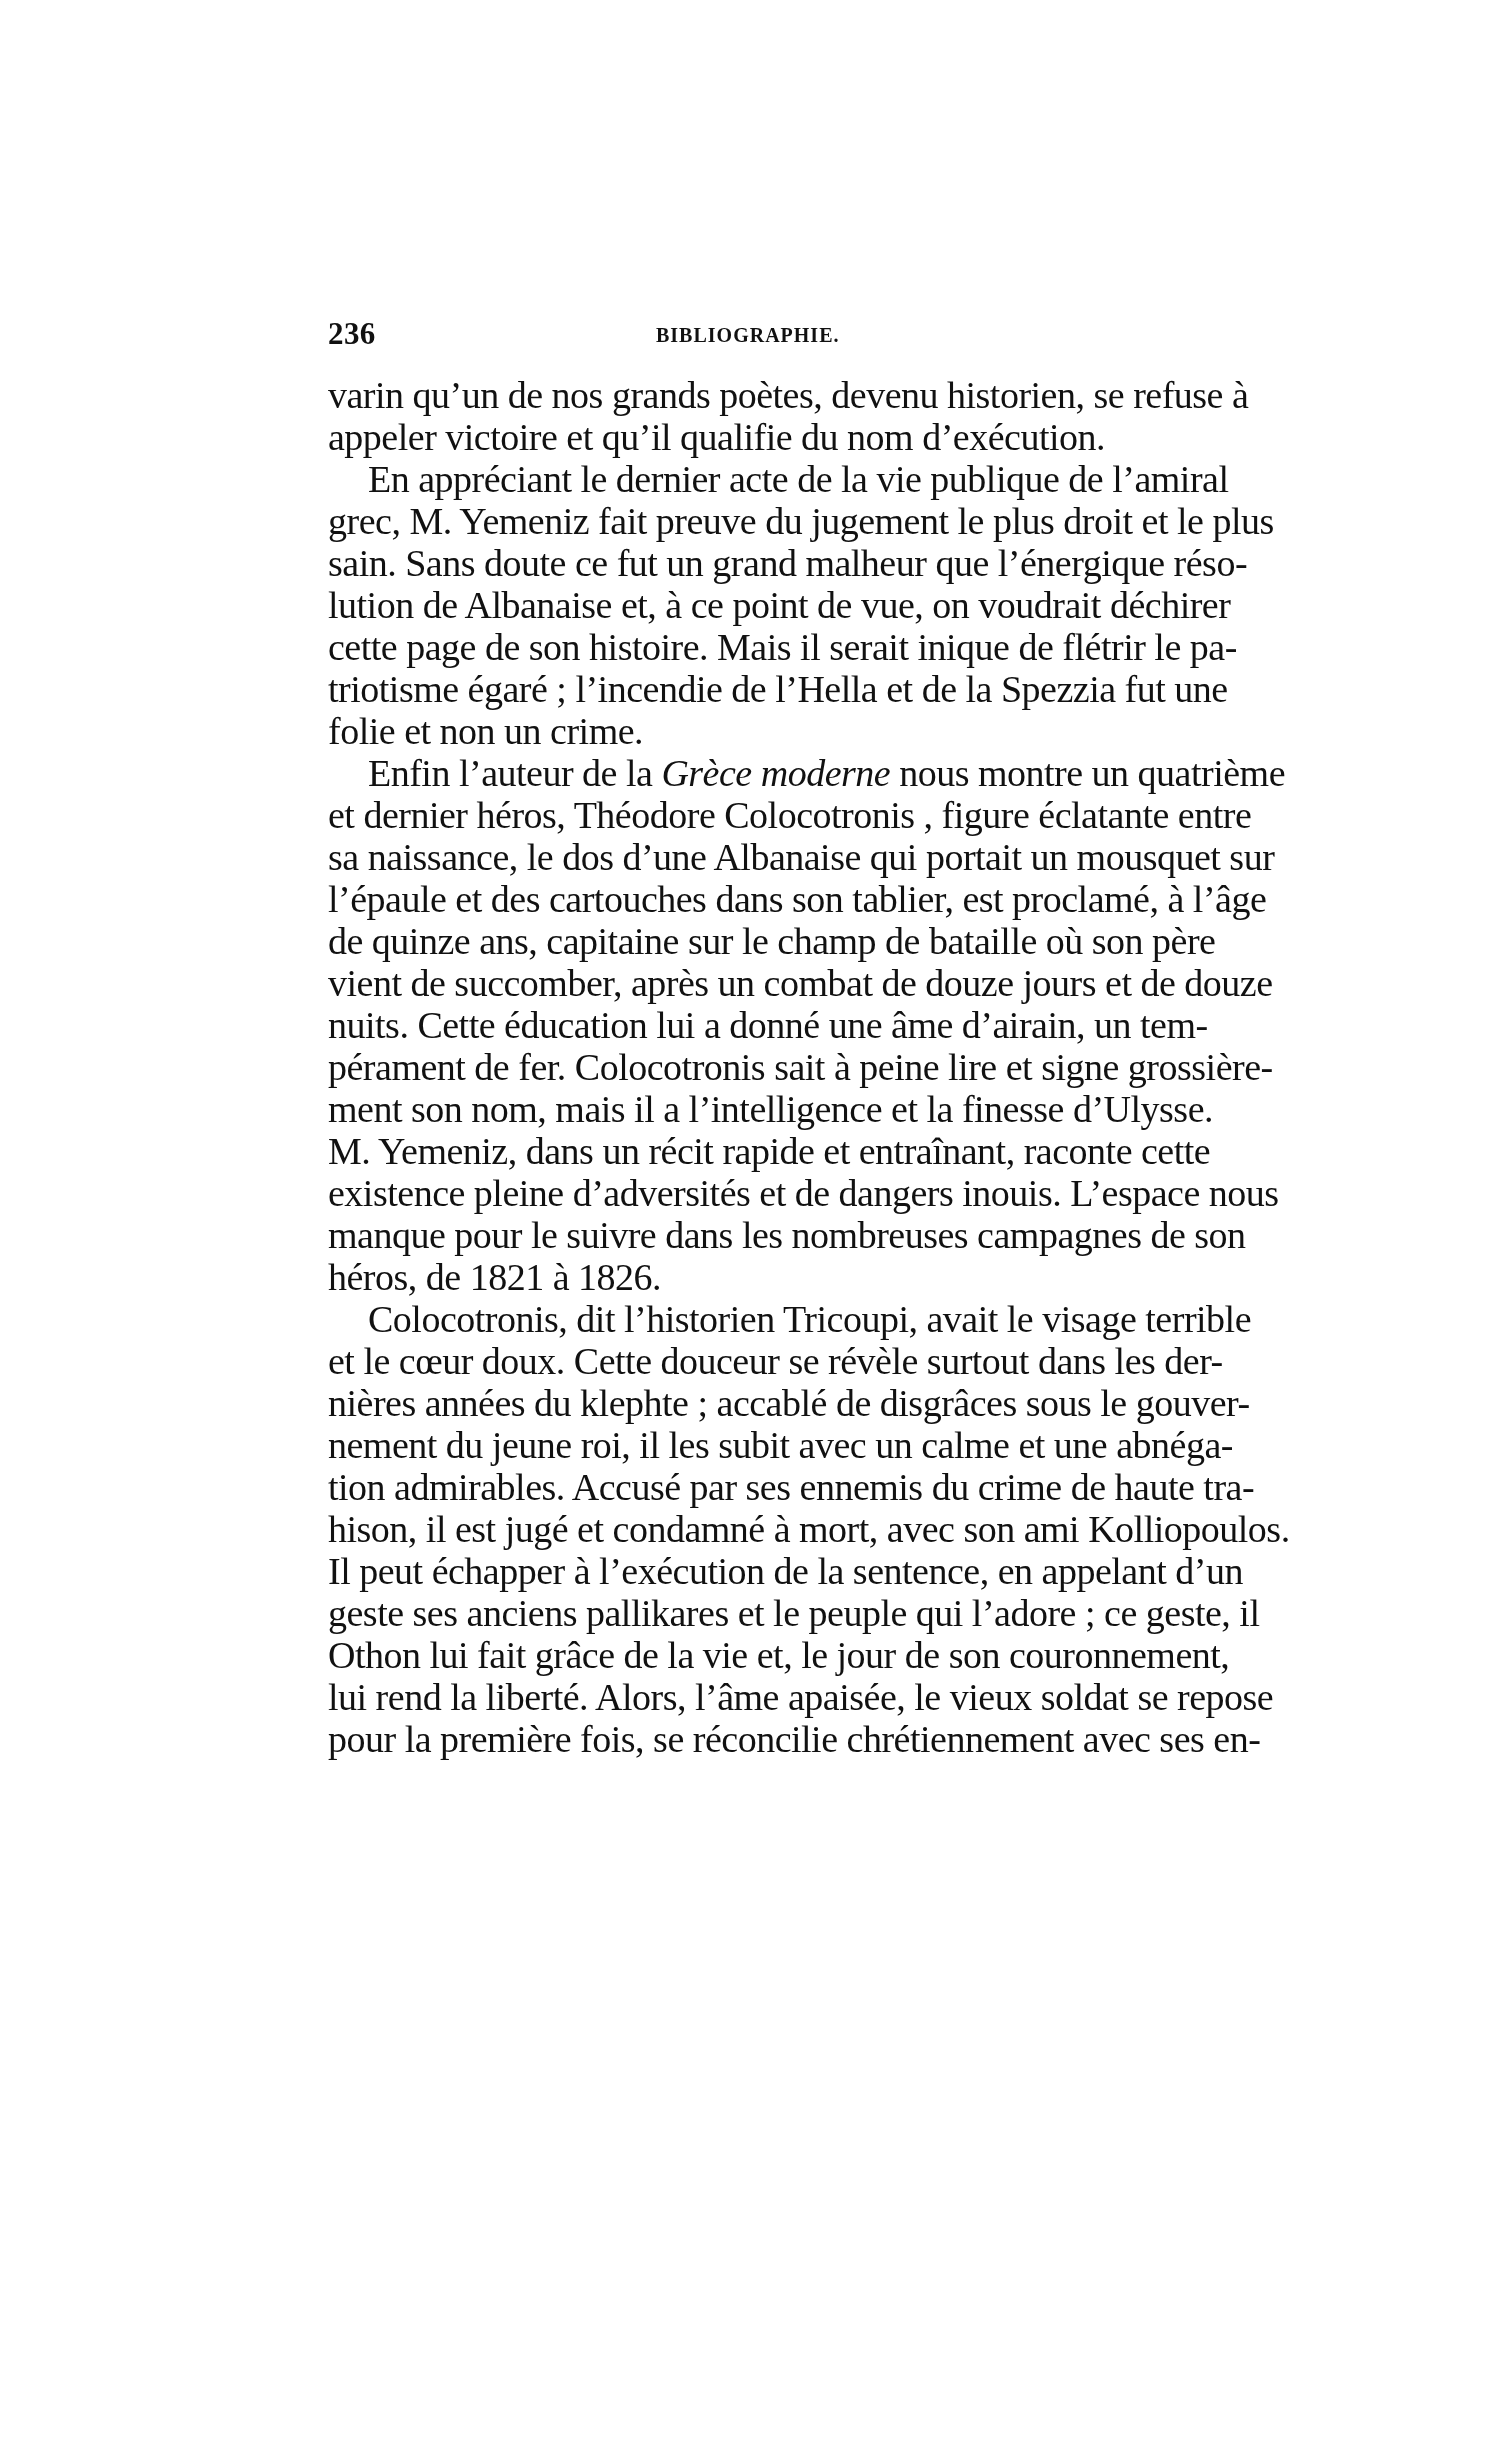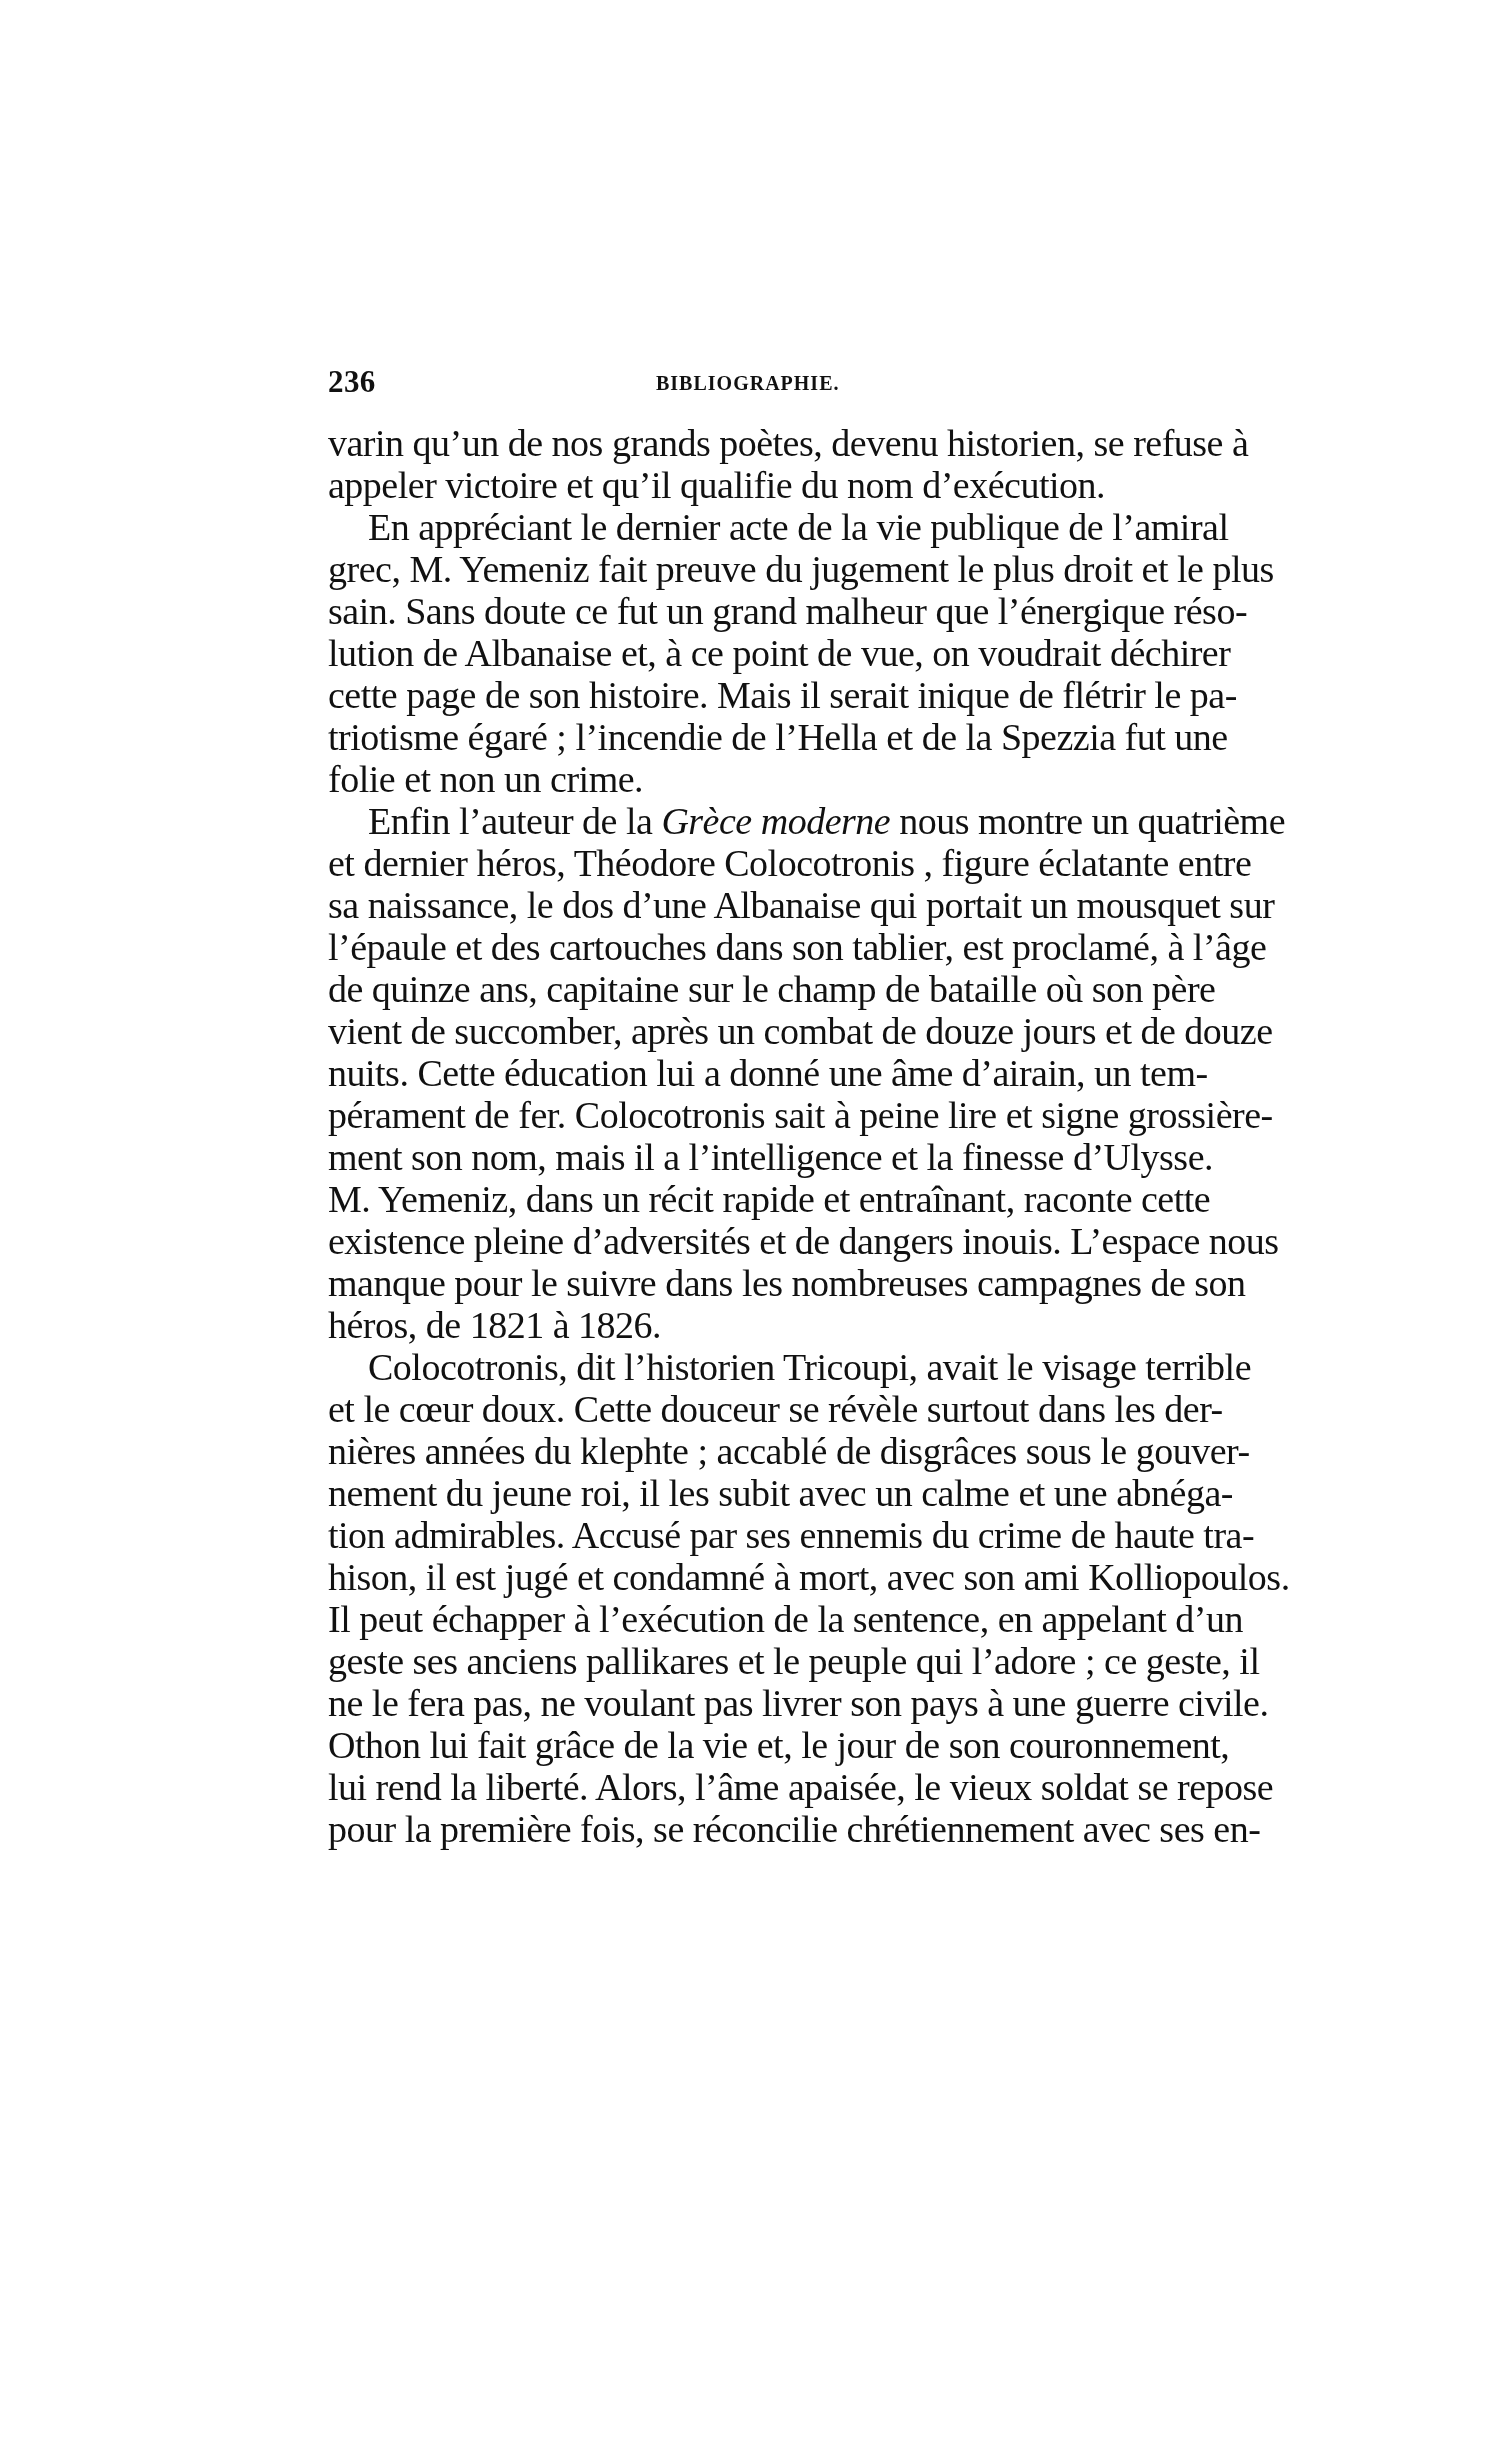--- a/index.html
+++ b/index.html
@@ -14,21 +14,20 @@
       overflow: hidden;
       font-family: "Liberation Serif", "DejaVu Serif", serif;
       color: #111111;
     }
     .page {
       position: absolute;
       left: 0; top: 0;
       width: 1495px;
       height: 2048px;
       background: #ffffff;
-      margin-top: 48px;
     }
     .running-head {
       position: absolute;
       left: 328px;
       top: 316px;
       width: 871px;
       height: 35px;
     }
     .page-number {
       position: absolute;
@@ -107,19 +106,18 @@
       <div class="line">manque pour le suivre dans les nombreuses campagnes de son</div>
       <div class="line last">héros, de 1821 à 1826.</div>
       <div class="line indent">Colocotronis, dit l’historien Tricoupi, avait le visage terrible</div>
       <div class="line">et le cœur doux. Cette douceur se révèle surtout dans les der-</div>
       <div class="line">nières années du klephte ; accablé de disgrâces sous le gouver-</div>
       <div class="line">nement du jeune roi, il les subit avec un calme et une abnéga-</div>
       <div class="line">tion admirables. Accusé par ses ennemis du crime de haute tra-</div>
       <div class="line">hison, il est jugé et condamné à mort, avec son ami Kolliopoulos.</div>
       <div class="line">Il peut échapper à l’exécution de la sentence, en appelant d’un</div>
       <div class="line">geste ses anciens pallikares et le peuple qui l’adore ; ce geste, il</div>
-      <div class="line">ne le fera pas, ne voulant pas livrer son pays à une guerre civile.</div>
       <div class="line">Othon lui fait grâce de la vie et, le jour de son couronnement,</div>
       <div class="line">lui rend la liberté. Alors, l’âme apaisée, le vieux soldat se repose</div>
       <div class="line">pour la première fois, se réconcilie chrétiennement avec ses en-</div>
     </div>
 </div>
 
 
 </body></html>

